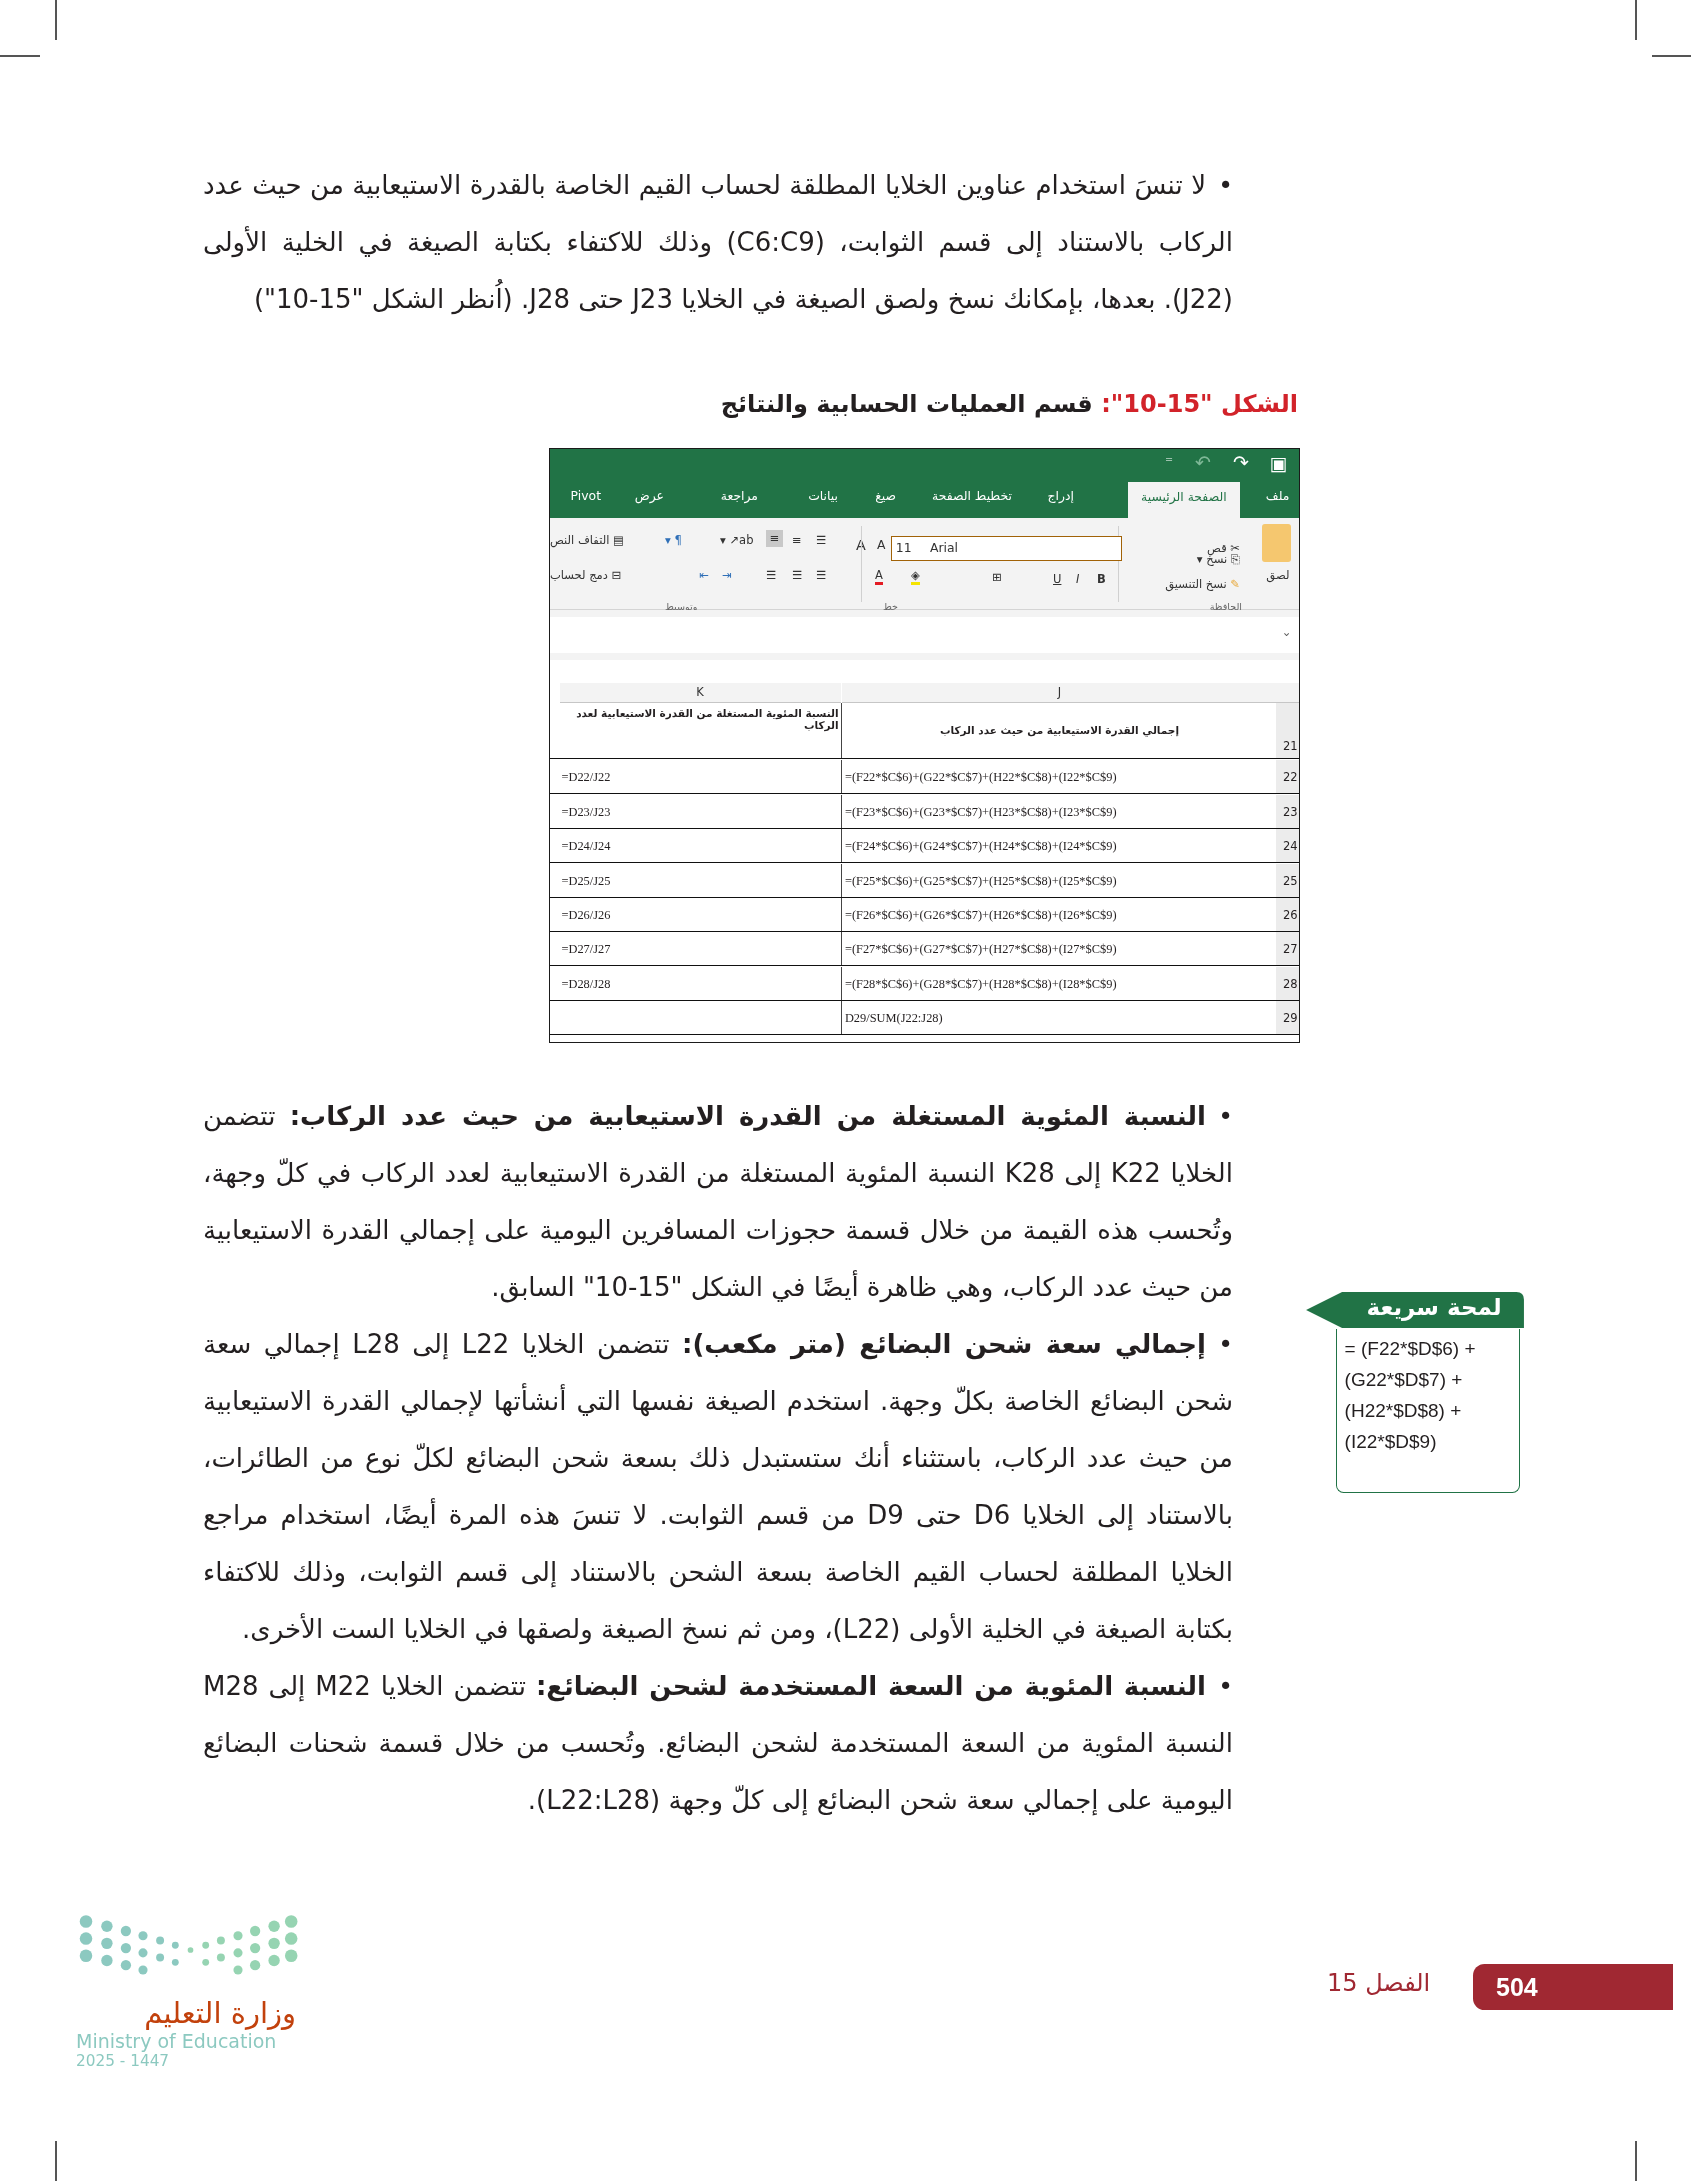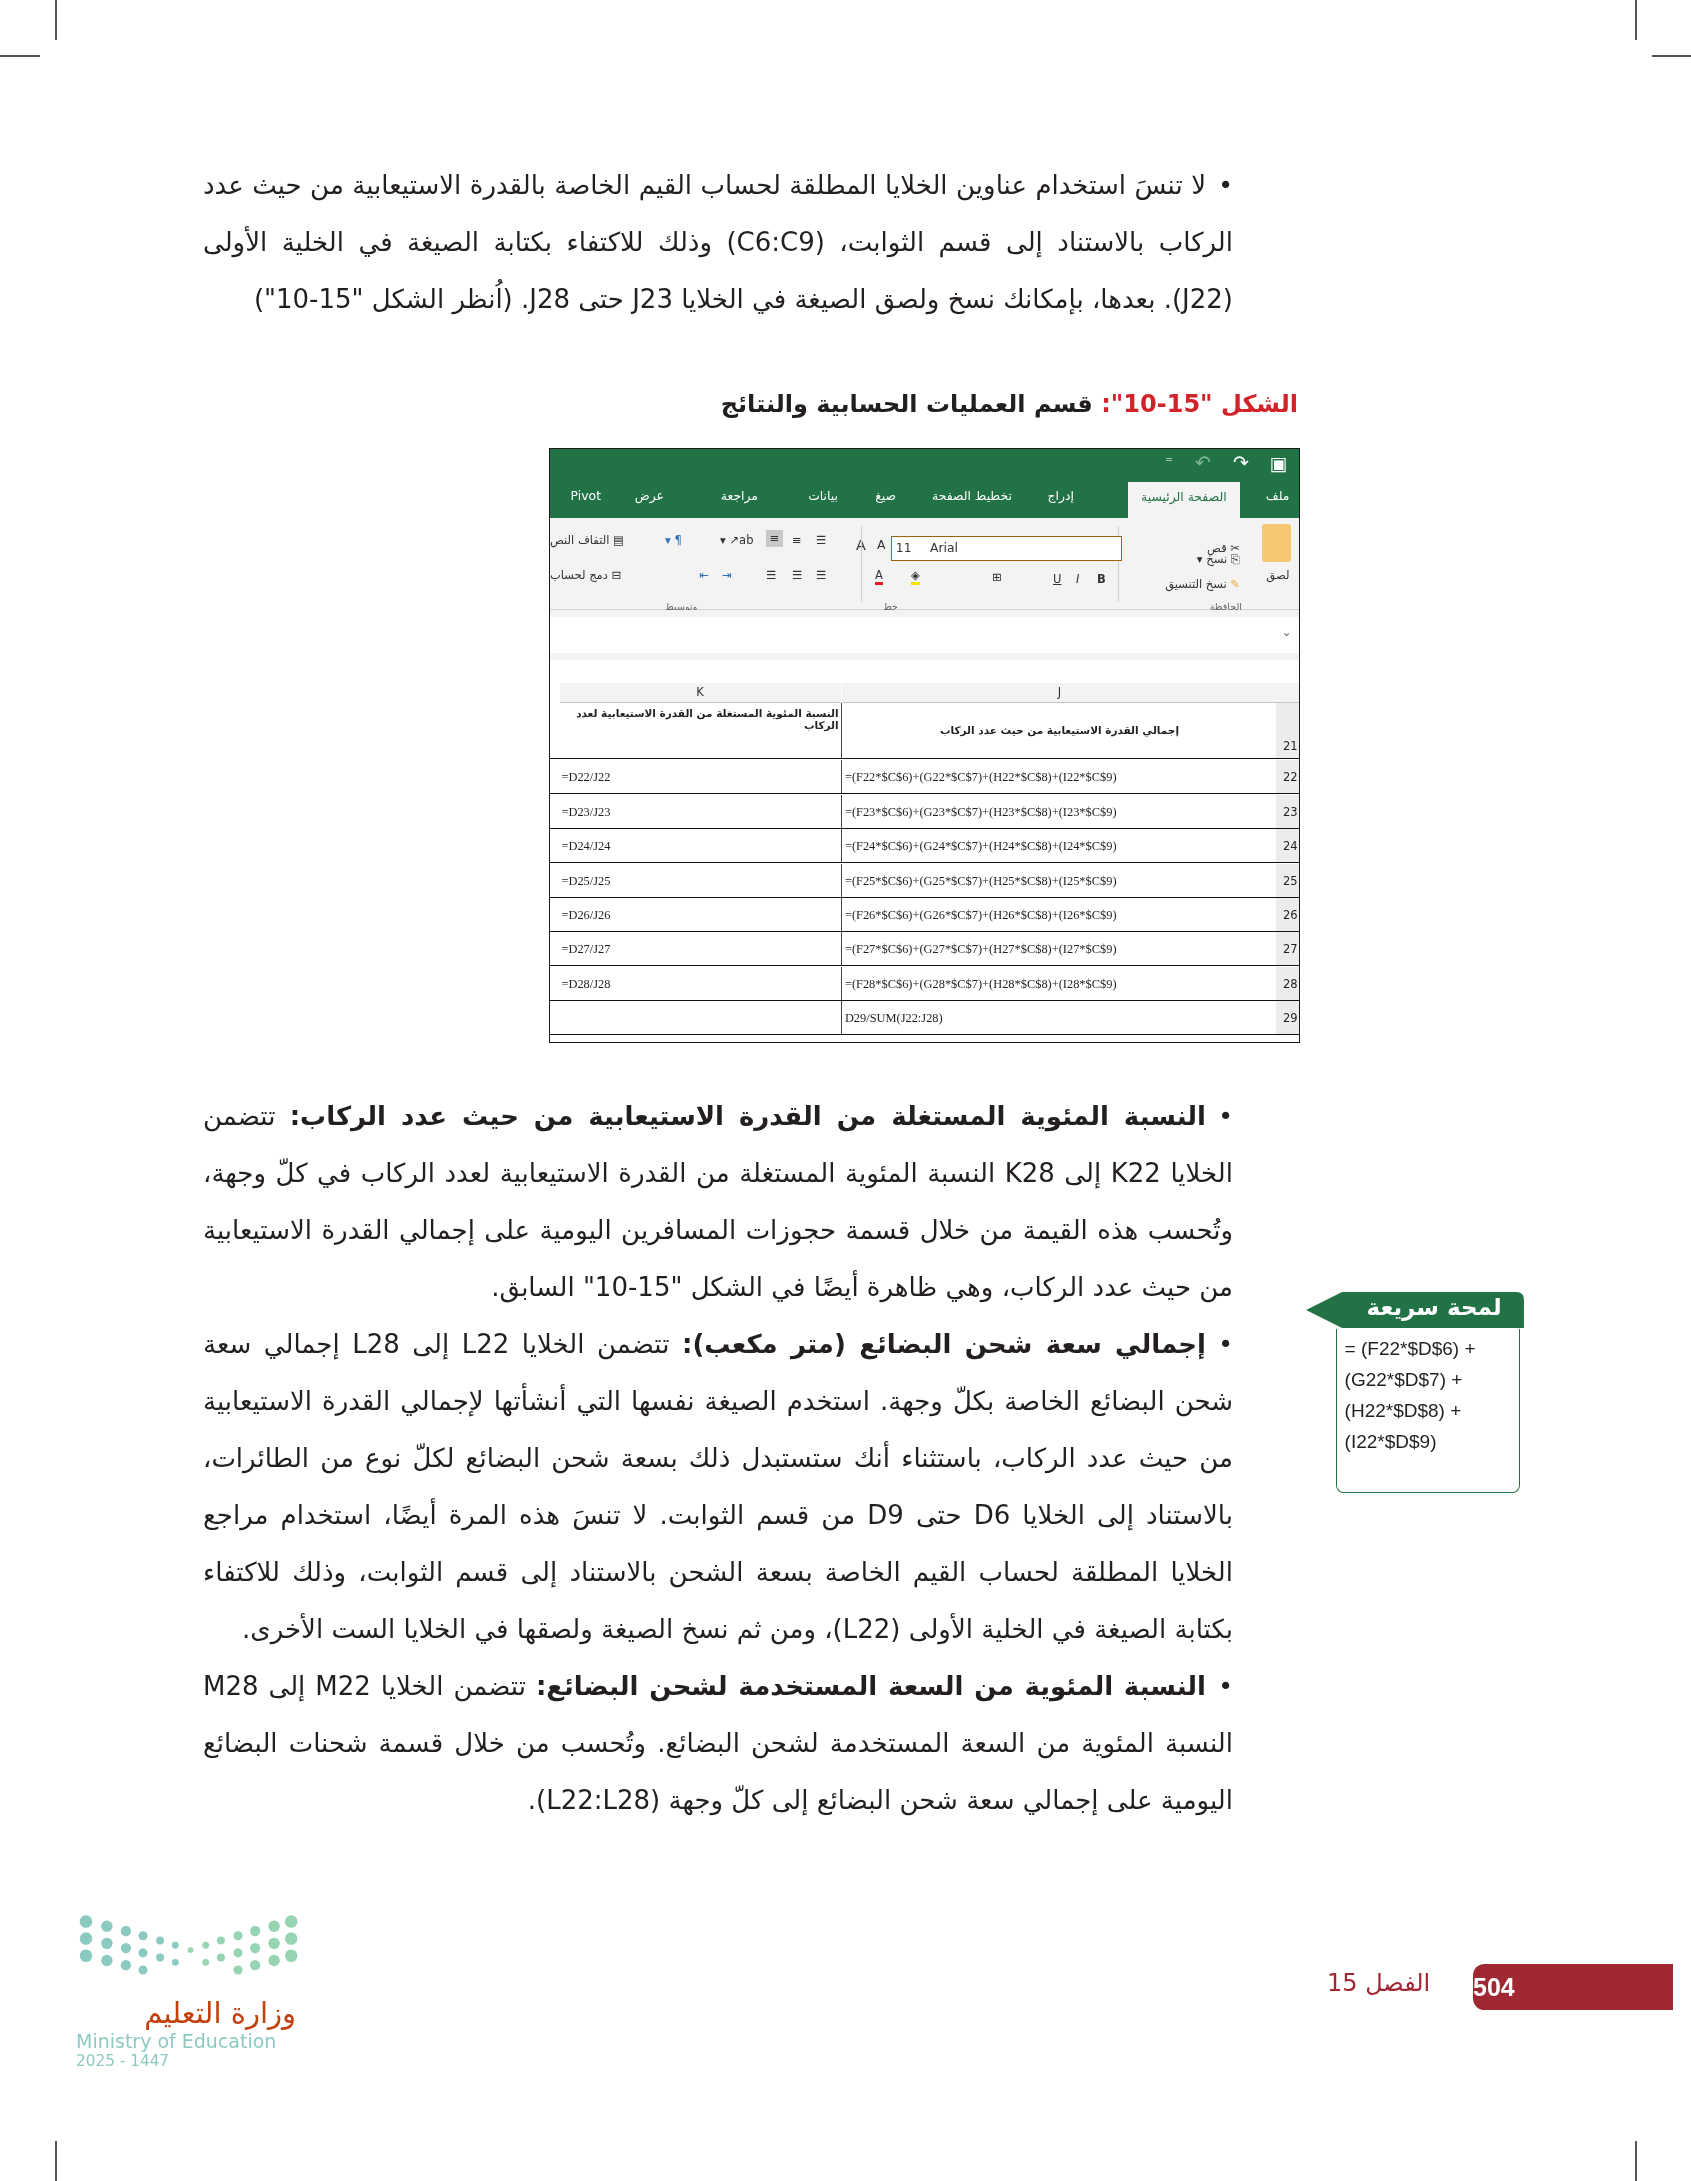--- a/index.html
+++ b/index.html
@@ -25,21 +25,21 @@
   .grid { position:absolute; left:0; top:234px; width:749px; direction:ltr; }
   .grid .hdr { position:absolute; top:0; height:19px; background:#f3f3f3; border-bottom:1px solid #c6c6c6; font-size:11.5px; text-align:center; line-height:19px; color:#333; }
   .row { position:absolute; left:0; width:749px; border-bottom:1.9px solid #111; }
   .cellK { position:absolute; left:9.6px; width:279px; height:100%; font-family:"Liberation Serif", serif; font-size:12.4px; }
   .cellJ { position:absolute; left:291px; width:435px; height:100%; border-left:1px solid #444; border-right:1px solid #444; font-family:"Liberation Serif", serif; font-size:12.4px; }
   .rownum { position:absolute; left:726px; width:23px; height:100%; background:#ececec; font-size:11.5px; text-align:left; padding-left:7px; box-sizing:border-box; }
   
   .tip-head { position:absolute; left:1305px; top:1292px; width:220px; height:36px; }
   .tip-body { position:absolute; left:1336px; top:1329px; width:184px; height:164px; border:1.9px solid #217346; border-top:none; border-radius:0 0 7.6px 7.6px; direction:ltr; font-size:19px; line-height:31px; padding:3.8px 7.6px; box-sizing:border-box; color:#231f20; font-family:"Liberation Sans", sans-serif; }
   
-  .pagebar { position:absolute; left:1473px; top:1964px; width:200px; height:46px; background:#a02832; border-radius:11.5px 0 0 11.5px; color:#fff; font-weight:bold; font-size:25px; line-height:46px; box-sizing:border-box; font-family:"Liberation Sans", sans-serif; }
+  .pagebar { position:absolute; left:1473px; top:1964px; width:200px; height:46px; background:#a02832; border-radius:11.5px 0 0 11.5px; color:#fff; font-weight:bold; font-size:25px; line-height:46px; padding-left:23px; box-sizing:border-box; font-family:"Liberation Sans", sans-serif; }
   .chapter { position:absolute; left:1327px; top:1969px; color:#a02832; font-size:24px; direction:rtl; }
   .logo { position:absolute; left:76px; top:1912px; width:249px; }
 </style>
 </head>
 <body>
 
 <div class="crop" style="left:55px;top:0;width:1.9px;height:40px;"></div>
 <div class="crop" style="left:0;top:55px;width:40px;height:1.9px;"></div>
 <div class="crop" style="left:1635px;top:0;width:1.9px;height:40px;"></div>
 <div class="crop" style="left:1652px;top:55px;width:40px;height:1.9px;"></div>

